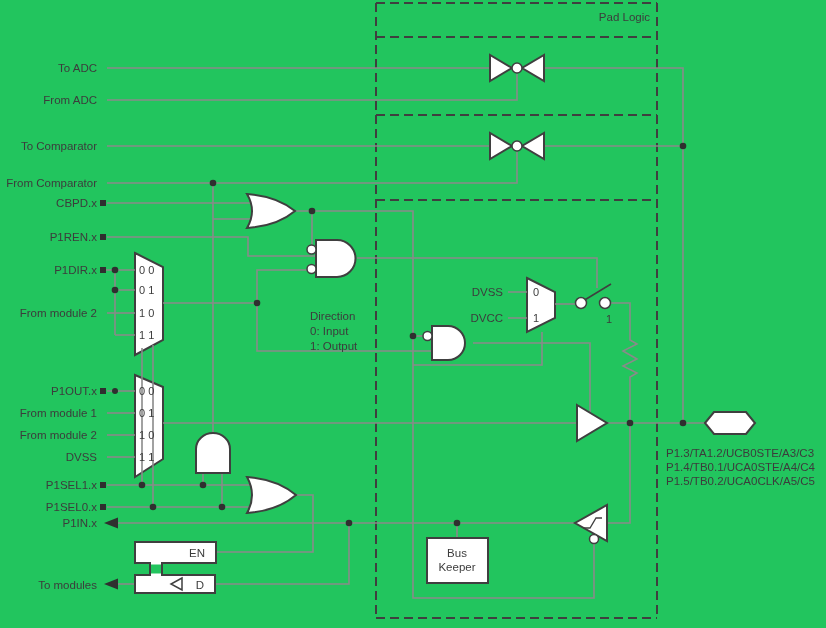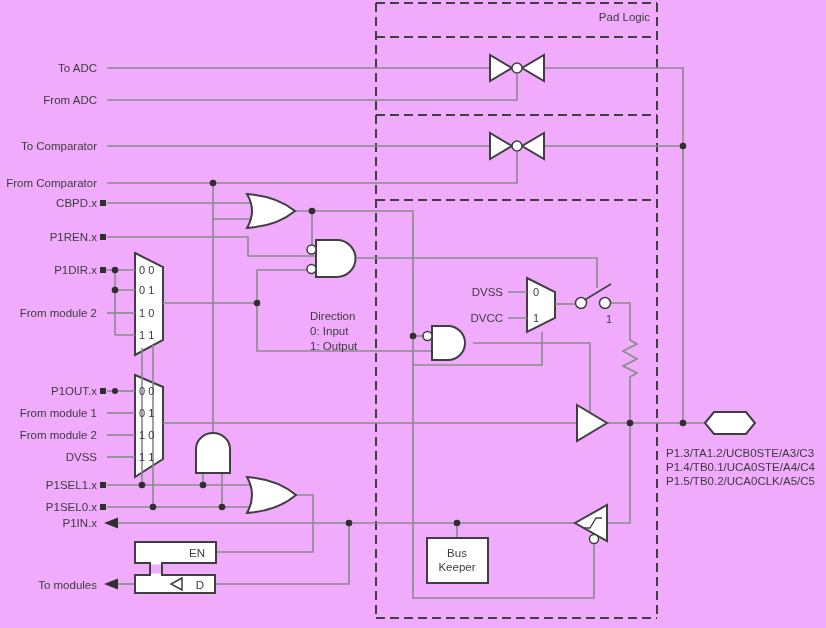--- a/index.html
+++ b/index.html
@@ -1,16 +1,16 @@
 <!DOCTYPE html>
 <html><head>
 <meta charset="utf-8">
 <style>
   html,body{margin:0;padding:0;background:#ffffff;}
-  .stage{width:826px;height:628px;position:relative;background:#f0abfc;font-family:"Liberation Sans",sans-serif;}
+  .stage{width:826px;height:628px;position:relative;background:#22c55e;font-family:"Liberation Sans",sans-serif;}
   svg{display:block;}
   text{font-family:"Liberation Sans","DejaVu Sans",sans-serif;font-size:11.5px;fill:#3c3c3c;}
   text.small{font-size:11px;}
   .wire{stroke:#8a8a8a;stroke-width:1.6;fill:none;}
   .shape{stroke:#3f3f3f;stroke-width:2;fill:#ffffff;}
   .shapethin{stroke:#3f3f3f;stroke-width:1.5;fill:#ffffff;}
   .dark{fill:#2f2f2f;stroke:none;}
   .dashed{stroke:#3f3f3f;stroke-width:2;fill:none;stroke-dasharray:9 5;}
   .opener{stroke:#ffffff;stroke-width:3;fill:none;}
 </style>

